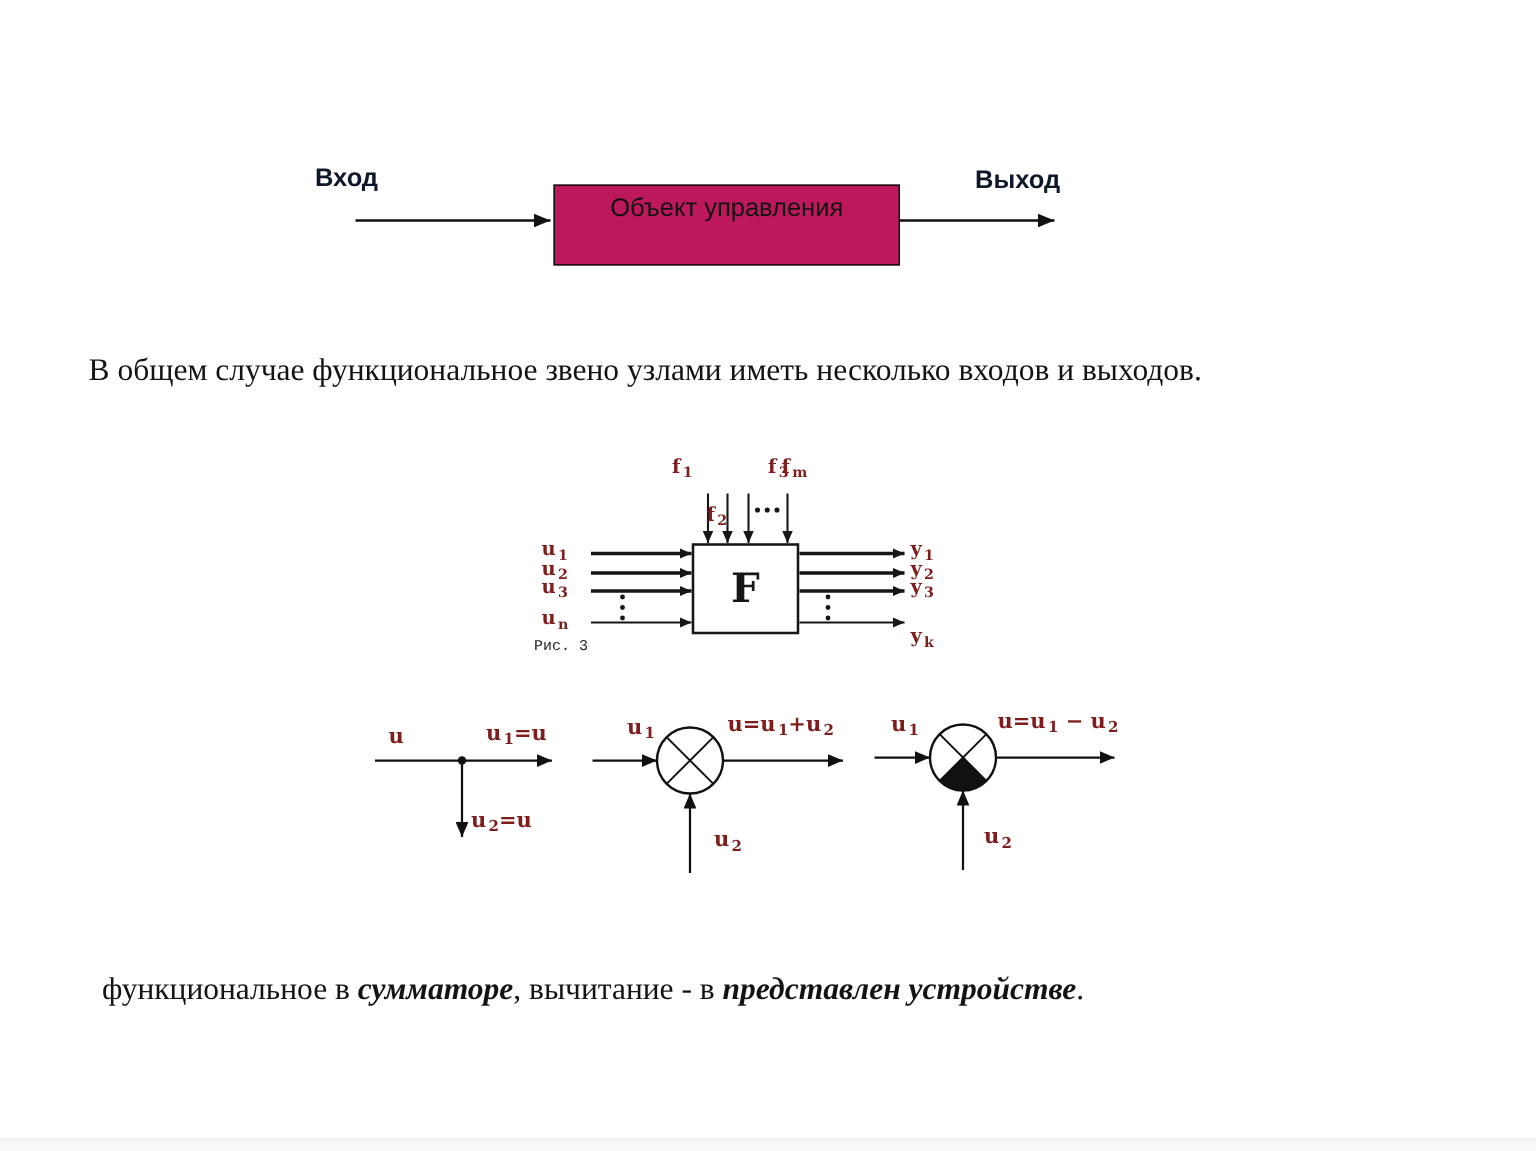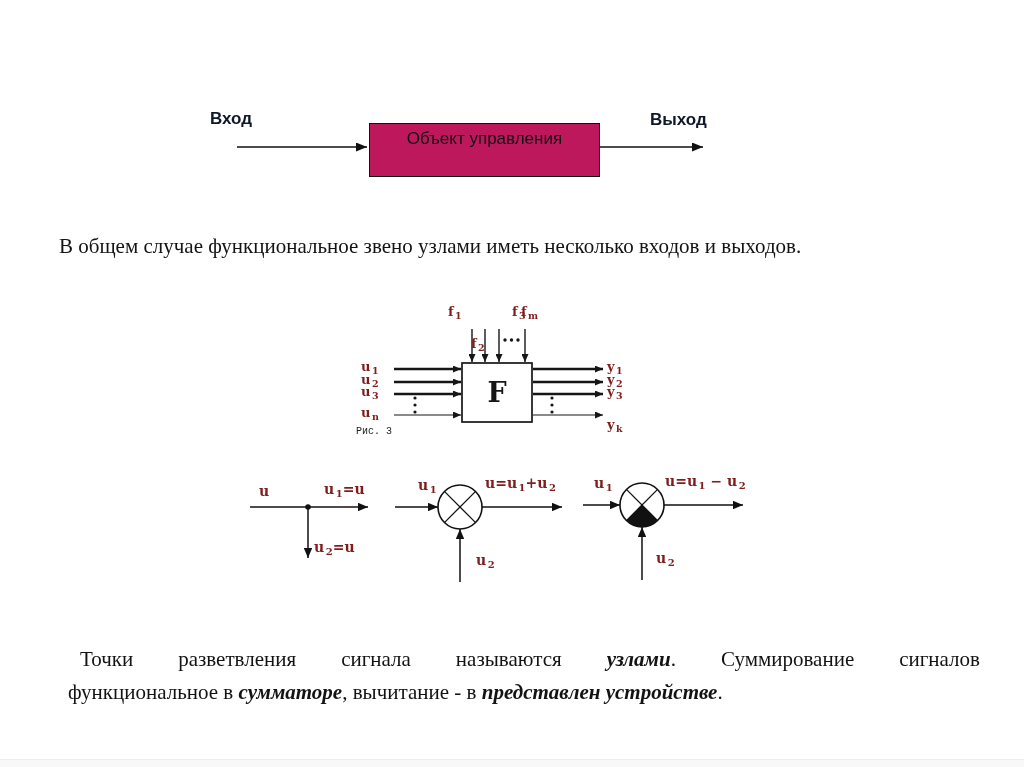--- a/index.html
+++ b/index.html
@@ -199,18 +199,17 @@
     <div class="dlab" style="left:173px; top:7px;"><span>u</span><sub>1</sub></div>
     <div class="dlab" style="left:240px; top:5px;"><span>u=u</span><sub>1</sub><span>+u</span><sub>2</sub></div>
     <div class="dlab" style="left:231px; top:82px;"><span>u</span><sub>2</sub></div>
 
     <div class="dlab" style="left:349px; top:5px;"><span>u</span><sub>1</sub></div>
     <div class="dlab" style="left:420px; top:3px;text-align:right;"><span>u=u</span><sub>1</sub><span> − u</span><sub>2</sub></div>
     <div class="dlab" style="left:411px; top:80px;"><span>u</span><sub>2</sub></div>
   </div>
 
   <div class="footer-par">
-    <div class="ln justified"><span>Точки разветвления сигнала называются </span><span class="bi">узлами</span><span>. Суммирование сигналов</span></div>
     <div class="ln"><span>функциональное в </span><span class="bi">сумматоре</span><span>, вычитание - в </span><span class="bi">представлен устройстве</span><span>.</span></div>
   </div>
 
   <div class="bottom-strip"></div>
 </div>
 
 </body></html>

